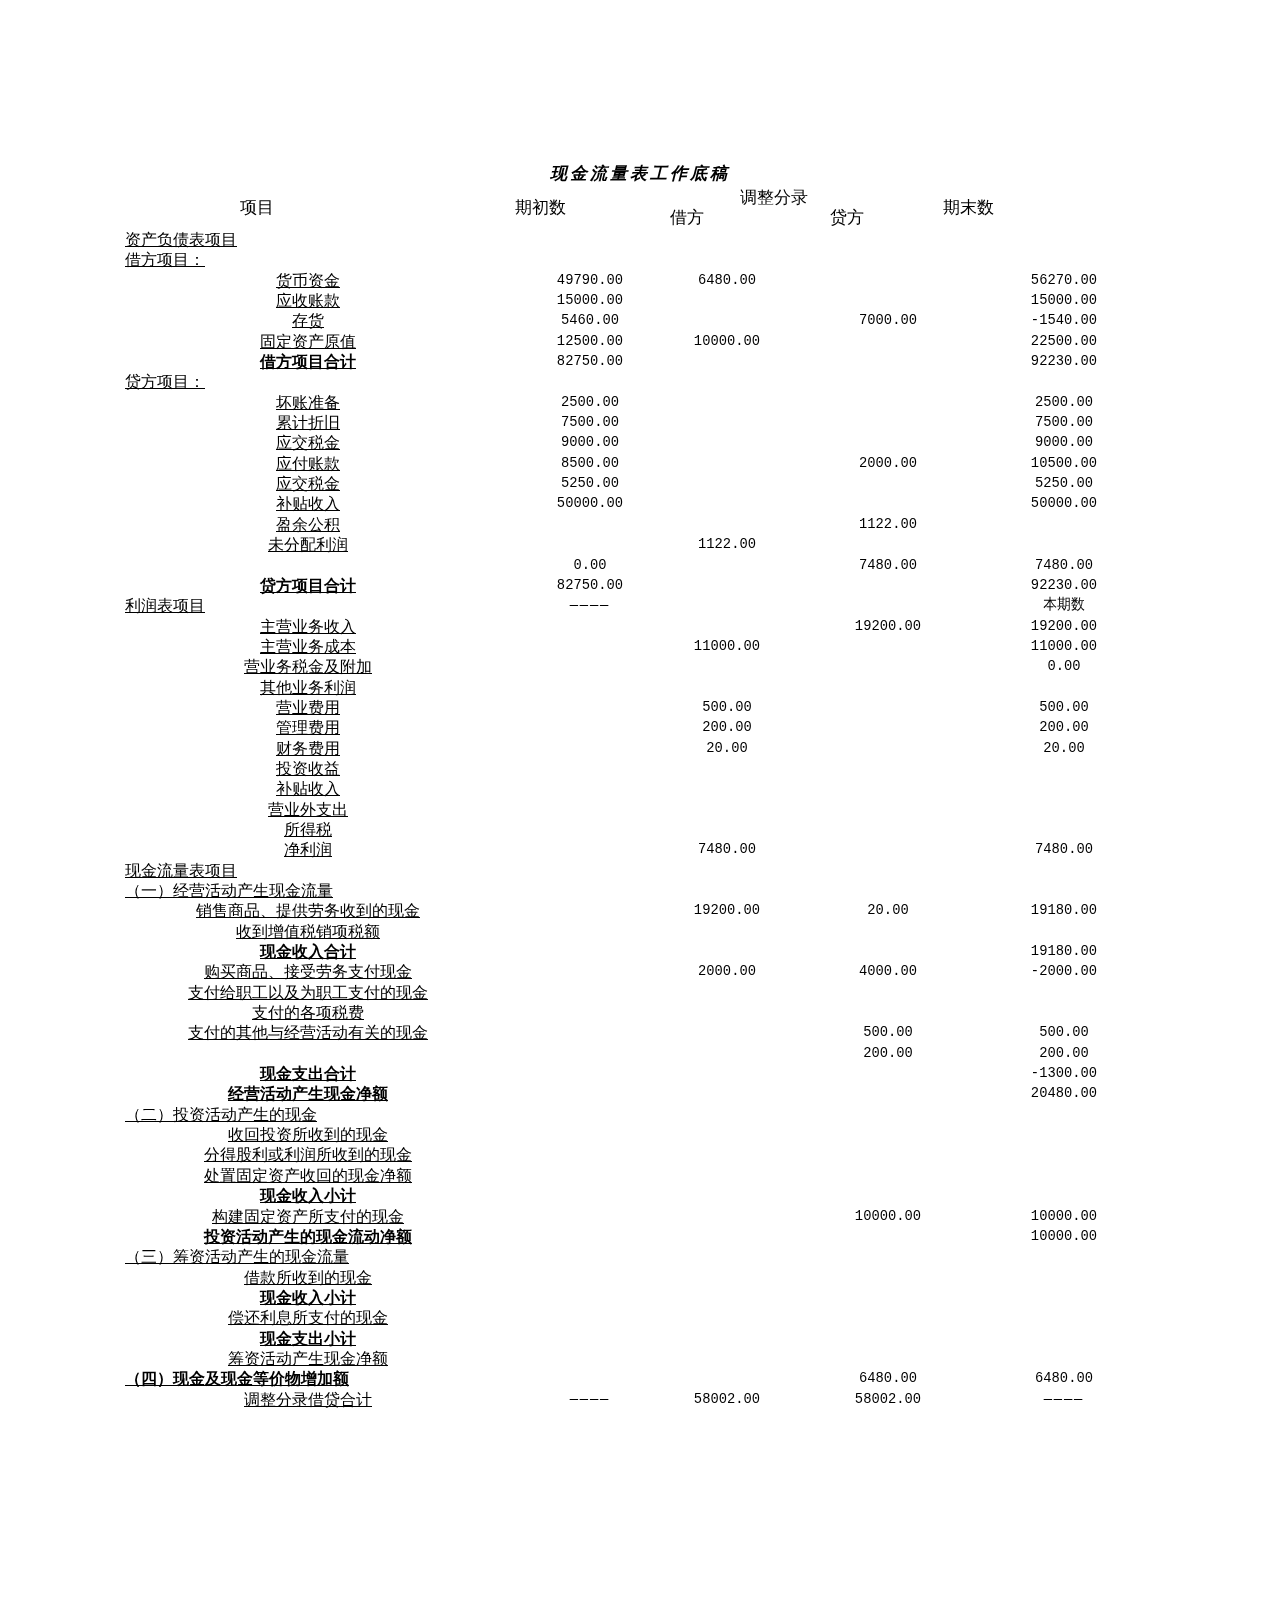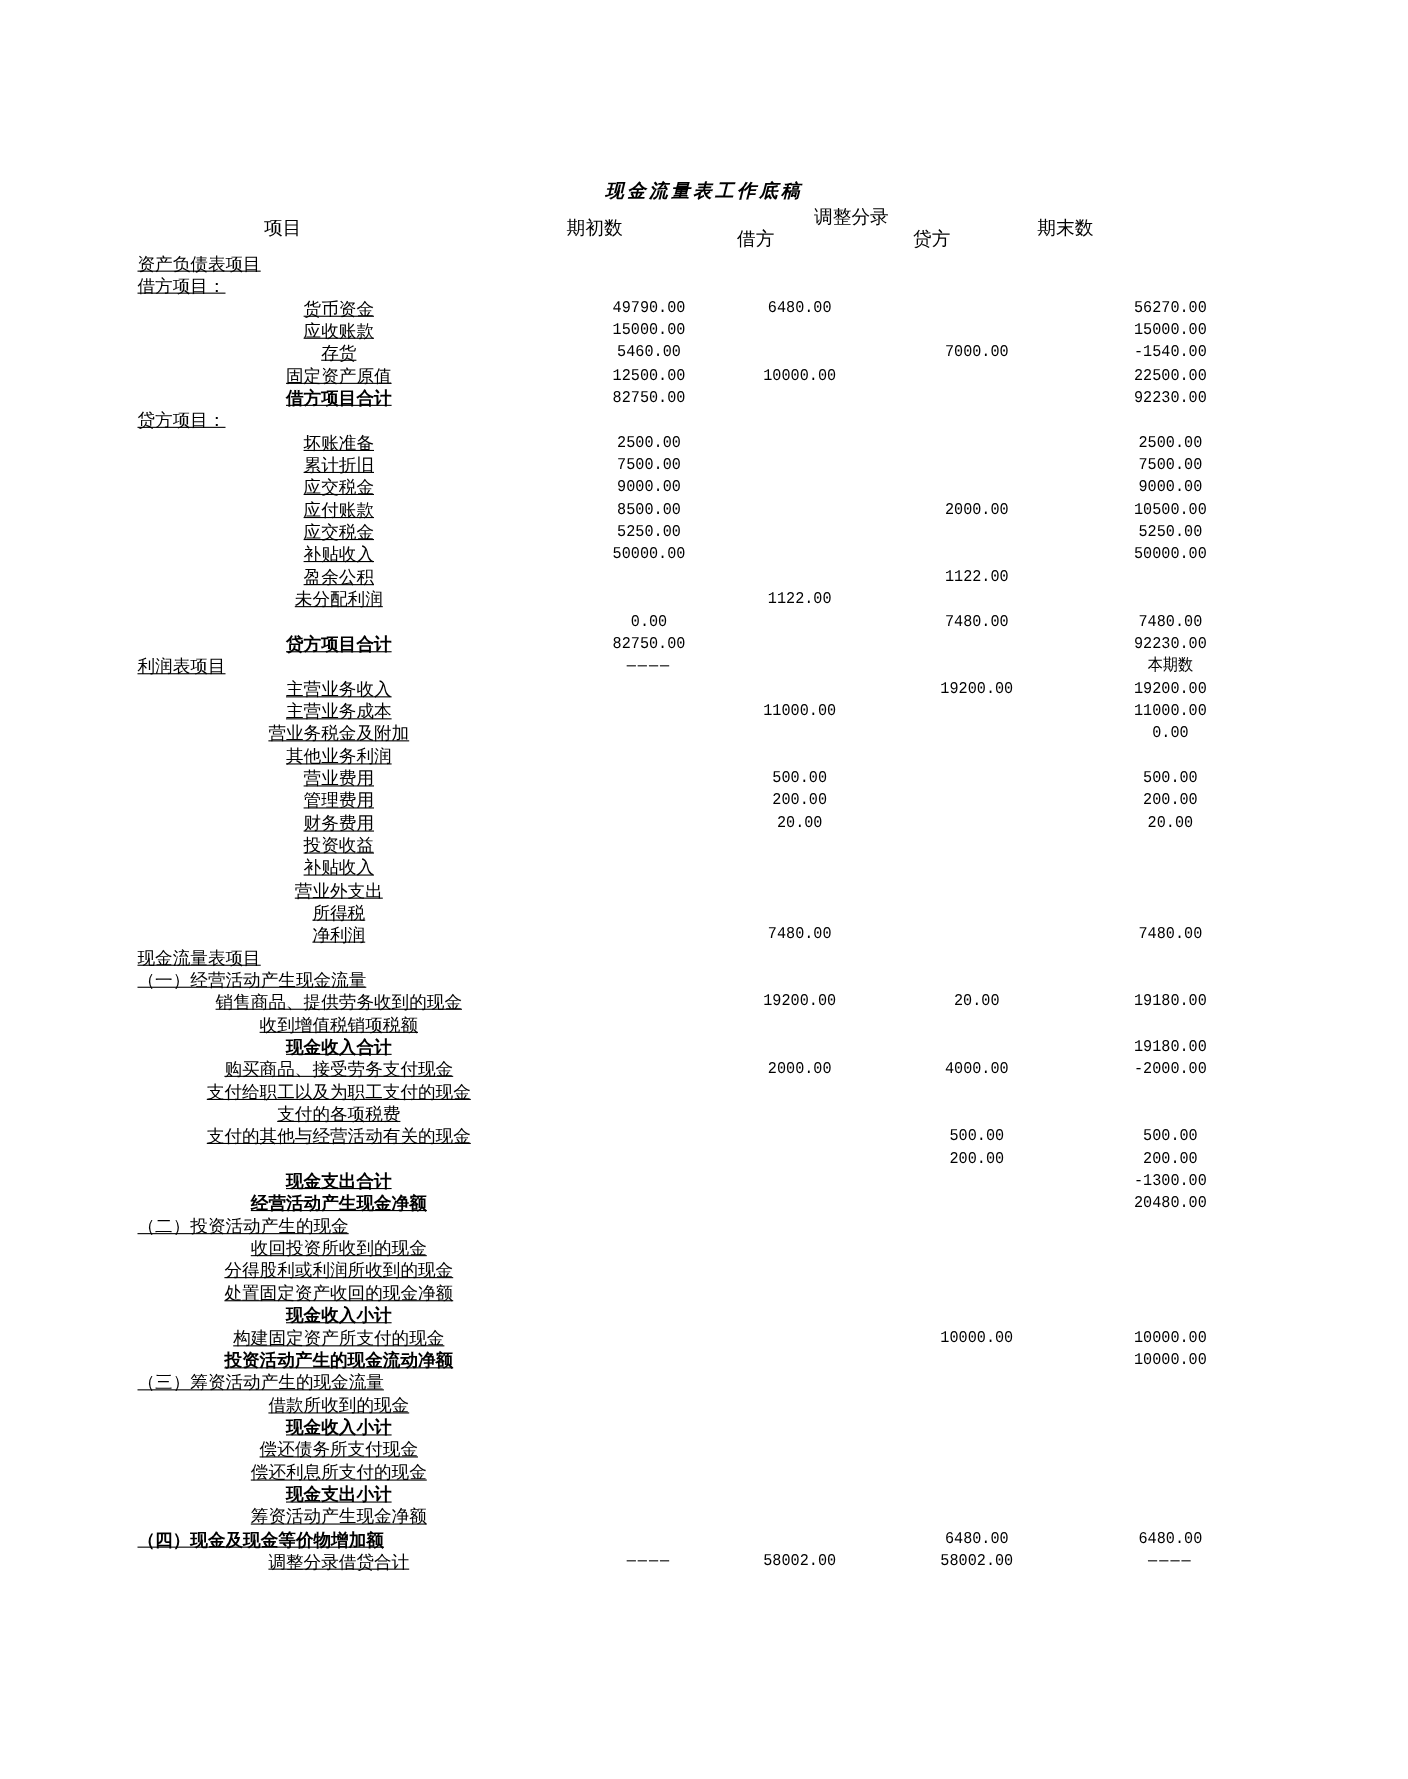--- a/index.html
+++ b/index.html
@@ -402,27 +402,20 @@
         <span class="num c-end"></span>
       </div>
       <div class="row">
         <span class="lbl center bold">现金收入小计</span>
         <span class="num c-open"></span>
         <span class="num c-dr"></span>
         <span class="num c-cr"></span>
         <span class="num c-end"></span>
       </div>
       <div class="row">
-        <span class="lbl center">偿还债务所支付现金</span>
-        <span class="num c-open"></span>
-        <span class="num c-dr"></span>
-        <span class="num c-cr"></span>
-        <span class="num c-end"></span>
-      </div>
-      <div class="row">
         <span class="lbl center">偿还利息所支付的现金</span>
         <span class="num c-open"></span>
         <span class="num c-dr"></span>
         <span class="num c-cr"></span>
         <span class="num c-end"></span>
       </div>
       <div class="row">
         <span class="lbl center bold">现金支出小计</span>
         <span class="num c-open"></span>
         <span class="num c-dr"></span>

